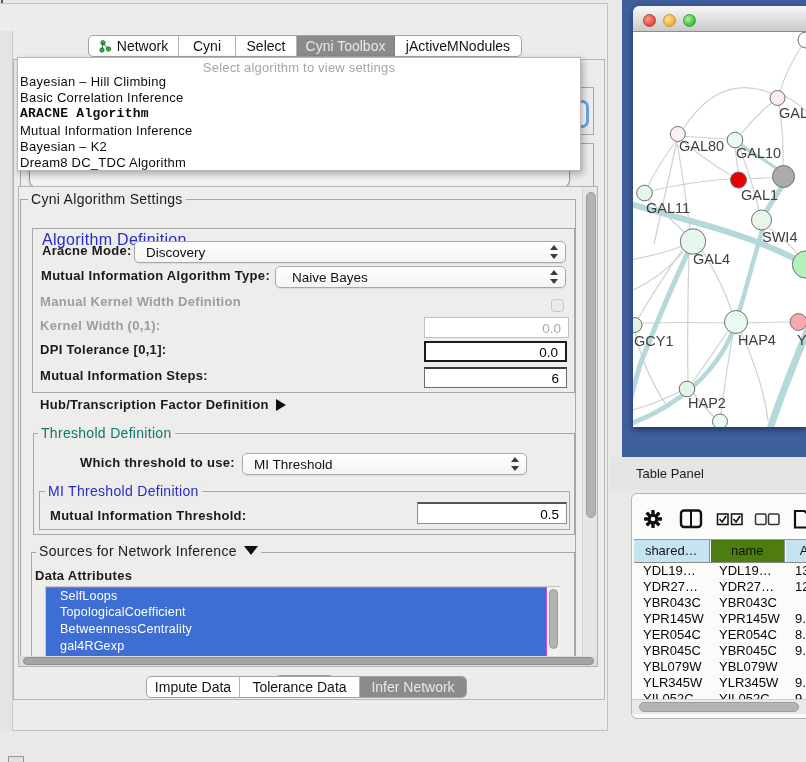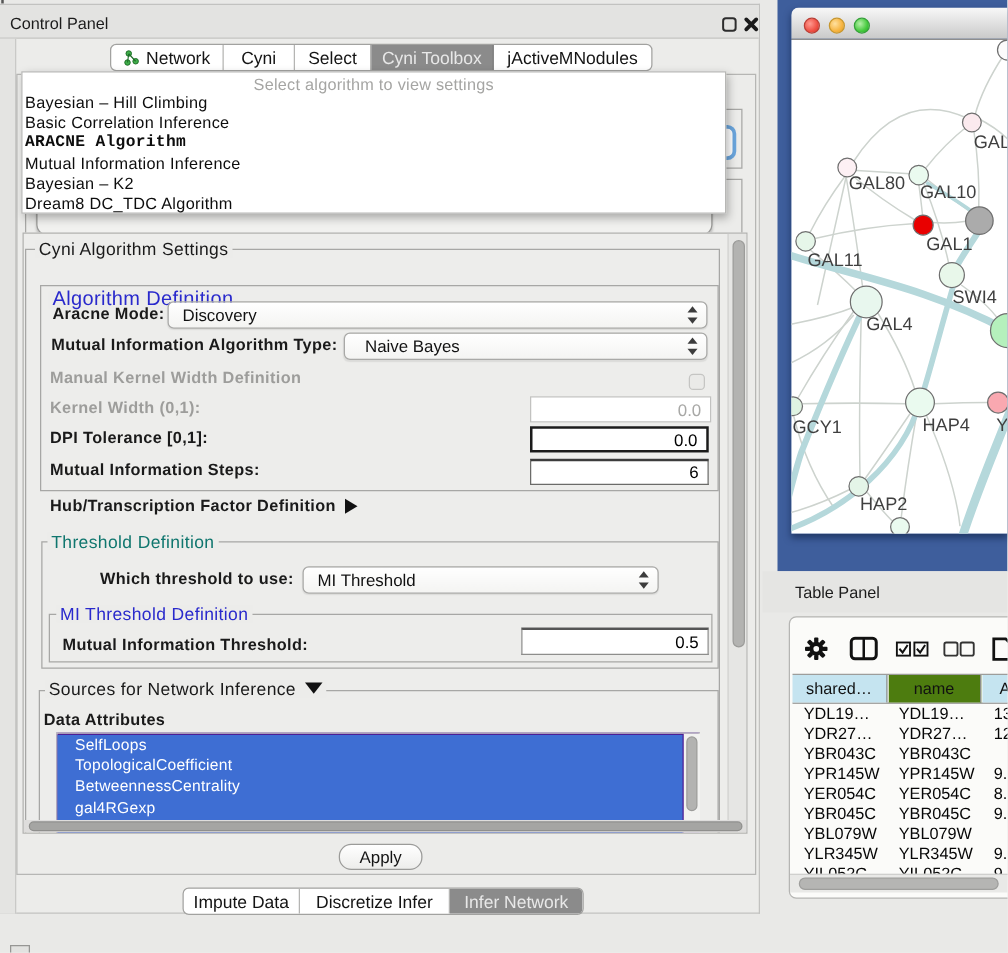--- a/index.html
+++ b/index.html
@@ -24,27 +24,20 @@
 .seg > div:last-child { border-right:none; }
 .seg > div.sel { background:#8b8b8b; color:#e8e8e8; border-right-color:#7e7e7e; }
 </style>
 </head>
 <body>
 
 <div class="abs" style="left:1px;top:0;width:2px;height:3px;background:#555;"></div>
 
 <div class="abs" id="win" style="left:0;top:3px;width:608px;height:728px;background:#ececea;border:1px solid #c2c2c0;border-left:none;">
 
-  <div class="abs" style="left:0;top:0;width:100%;height:27px;background:#e3e3e1;border-bottom:1px solid #c6c6c4;">
-    <div class="abs" style="left:8px;top:7px;font-size:13px;color:#1c1c1c;">Control Panel</div>
-    <svg class="abs" style="left:577px;top:7px;" width="32" height="18" viewBox="0 0 32 18">
-      <rect x="1.5" y="3.5" width="10" height="10" rx="2.2" fill="none" stroke="#2d2d2d" stroke-width="1.6"></rect>
-      <path d="M20 4.5 L28 12.5 M28 4.5 L20 12.5" stroke="#1a1a1a" stroke-width="3" stroke-linecap="round"></path>
-    </svg>
-  </div>
 
   <div class="abs" style="left:0;top:27px;width:13px;height:700px;background:#e4e4e2;border-right:1px solid #c9c9c7;"></div>
 
   <div class="seg" style="left:88px;top:31px;">
     <div style="width:90px;"><svg width="13" height="13" viewBox="0 0 13 13" style="margin-right:5px;">
           <circle cx="4" cy="2.8" r="2.2" fill="#3fae4a" stroke="#1e6e28" stroke-width="0.8"></circle>
           <circle cx="3" cy="10" r="2.2" fill="#3fae4a" stroke="#1e6e28" stroke-width="0.8"></circle>
           <circle cx="9.5" cy="9" r="2.2" fill="#3fae4a" stroke="#1e6e28" stroke-width="0.8"></circle>
           <path d="M4 3 L3 10 M4 3 L9.5 9" stroke="#1e6e28" stroke-width="0.9" fill="none"></path>
         </svg>Network</div>
@@ -120,21 +113,21 @@
     <div class="lbl" style="left:31px;top:321px;">Mutual Information Threshold:</div>
     <div class="field" style="left:398px;top:315px;width:150px;height:22px;border:1px solid #8e8e8c;border-top:2px solid #555;color:#000;">
         <span>0.5</span>
       </div>
 
     <div class="group" style="left:11.5px;top:365px;width:544px;height:247px;"></div>
     <div class="gtitle" style="left:17px;top:357px;font-size:14px;">Sources for Network Inference <span style="display:inline-block;width:0;height:0;border-left:7px solid transparent;border-right:7px solid transparent;border-top:9px solid #111;vertical-align:1px;margin-left:3px;"></span></div>
 
     <div class="lbl" style="left:16px;top:381px;letter-spacing:0.3px;">Data Attributes</div>
 
-    <div class="abs" style="left:26px;top:399px;width:515px;height:80px;background:#4c1d95;border:1px solid #c6c6c4;border-bottom:none;">
+    <div class="abs" style="left:26px;top:399px;width:515px;height:80px;background:#d946ef;border:1px solid #c6c6c4;border-bottom:none;">
       <div class="abs" style="left:0;top:1px;width:500px;height:79px;background:#3e6ed3;"></div>
       <div class="abs" style="left:14px;top:0.5px;width:480px;font-size:12.5px;line-height:16.85px;color:#ffffff;letter-spacing:0.2px;">
         <div>SelfLoops</div>
         <div>TopologicalCoefficient</div>
         <div>BetweennessCentrality</div>
         <div>gal4RGexp</div>
       </div>
       <div class="abs" style="left:501px;top:0;width:13px;height:80px;background:#f2f2f0;">
         <div class="abs" style="left:1.5px;top:2px;width:9px;height:60px;background:#b3b3b1;border:1px solid #9c9c9a;border-radius:5px;"></div>
       </div>
@@ -156,23 +149,23 @@
       <div>Basic Correlation Inference</div>
       <div style="font-weight:bold;font-family:Liberation Mono, monospace;">ARACNE Algorithm</div>
       <div>Mutual Information Inference</div>
       <div>Bayesian – K2</div>
       <div>Dream8 DC_TDC Algorithm</div>
     </div>
   </div>
 
   <div class="abs" style="left:271px;top:671px;width:67px;height:21px;border:1px solid #9b9b99;border-radius:10px;background:linear-gradient(#ffffff,#ededeb);display:flex;align-items:center;justify-content:center;font-size:13.5px;color:#141414;">Apply</div>
 
-  <div class="seg" style="left:146px;top:706px;">
+  <div class="seg" style="left:146px;top:672px;">
     <div style="width:93px;">Impute Data</div>
-    <div style="width:120px;">Discretize Infer</div>
+    <div style="width:120px;">Tolerance Data</div>
     <div class="sel" style="width:106px;">Infer Network</div>
   </div>
 </div>
 
 <div class="abs" style="left:8px;top:756px;width:16px;height:12px;background:#e2e2e0;border:1px solid #969694;"></div>
 
 <div class="abs" style="left:622px;top:0;width:184px;height:457px;background:#3e5e9c;"></div>
 
 <div class="abs" style="left:633px;top:6px;width:173px;height:421px;border-radius:6px 0 0 0;overflow:hidden;box-shadow:0 3px 6px rgba(10,25,60,0.55);">
   <div style="height:26px;background:linear-gradient(#f8f8f8,#c9c9c9);border-bottom:1px solid #8e8e8e;position:relative;">

